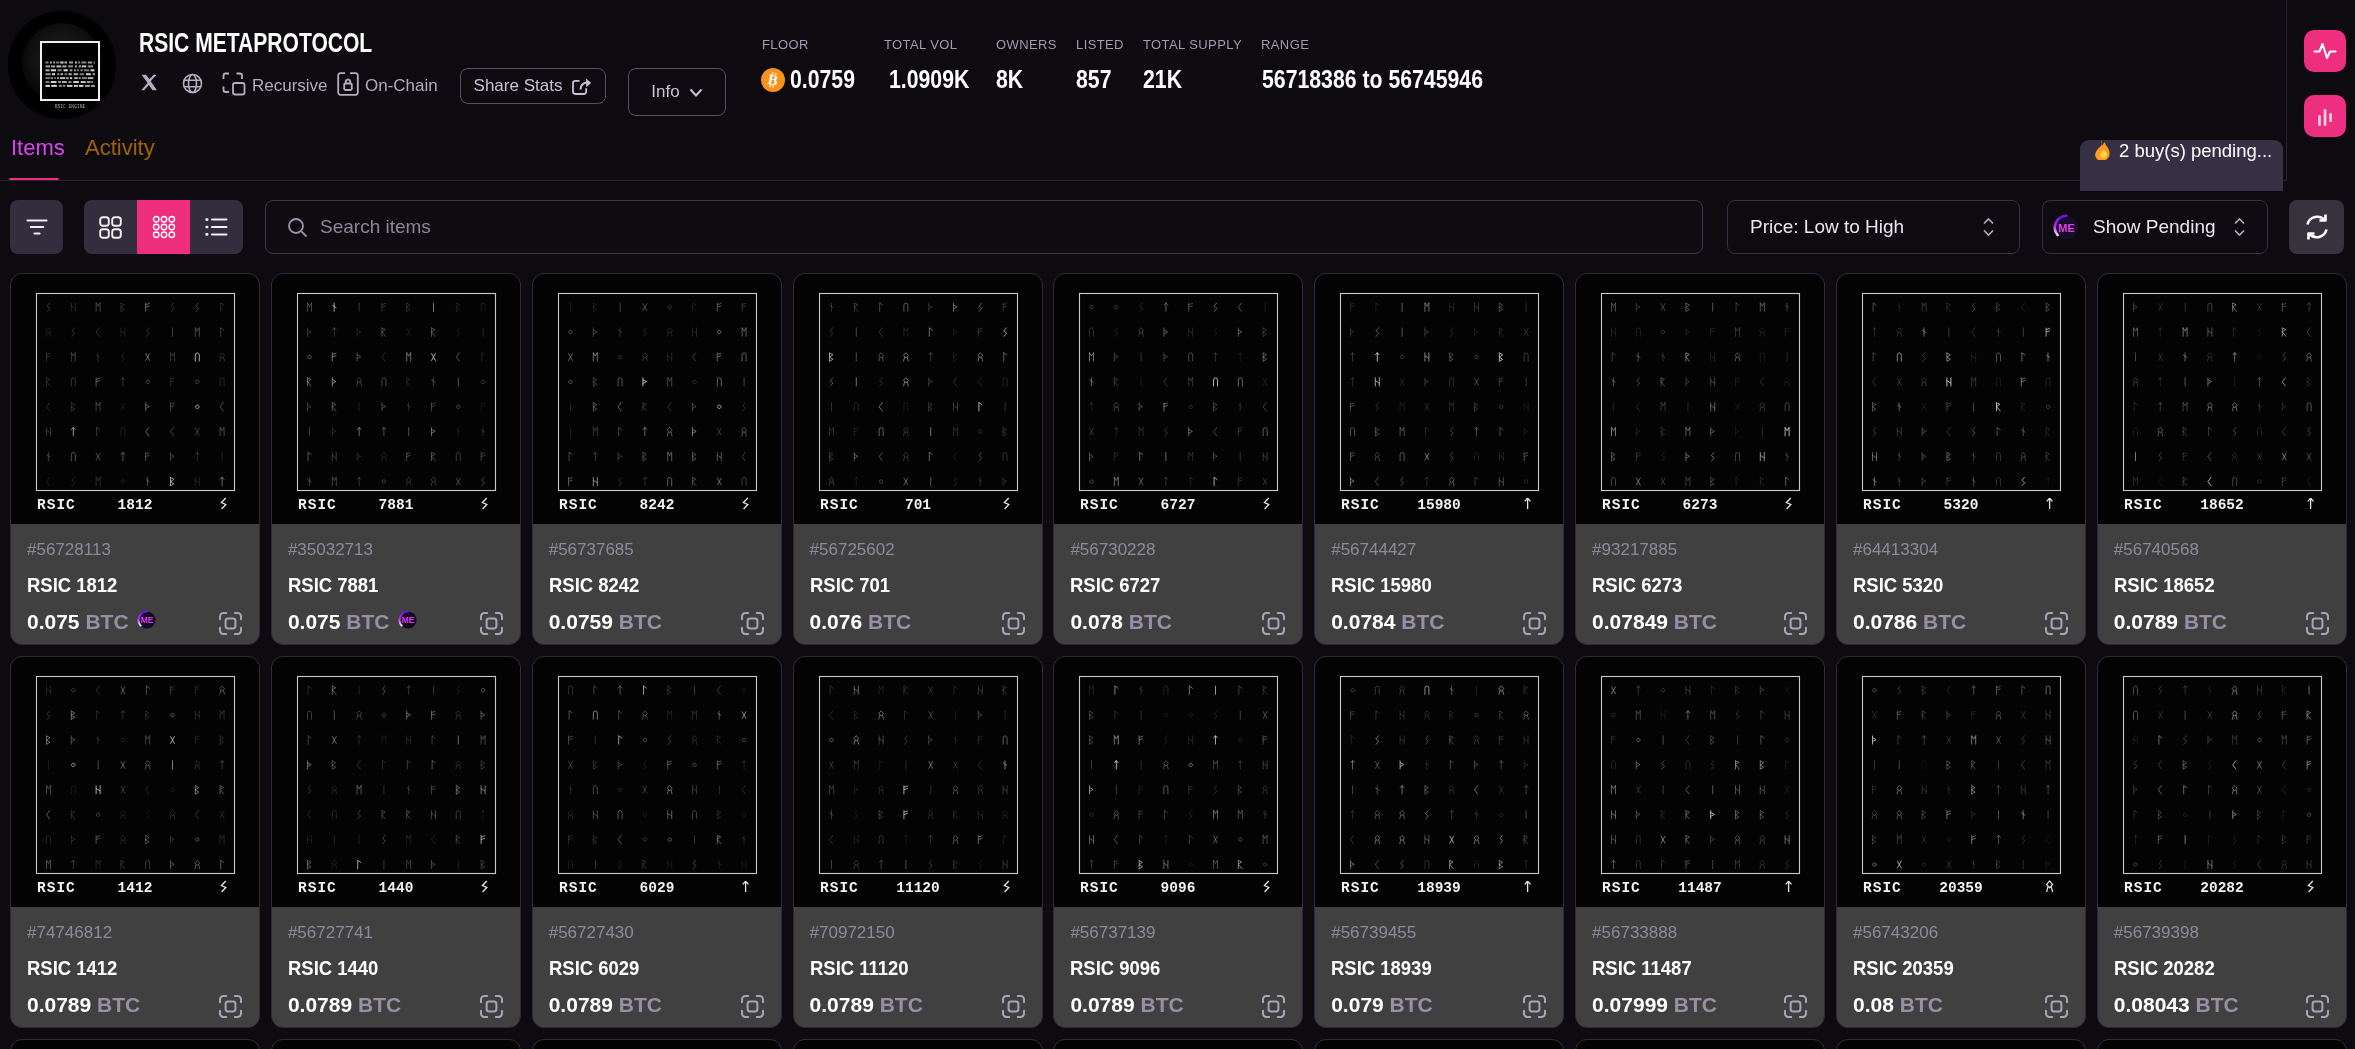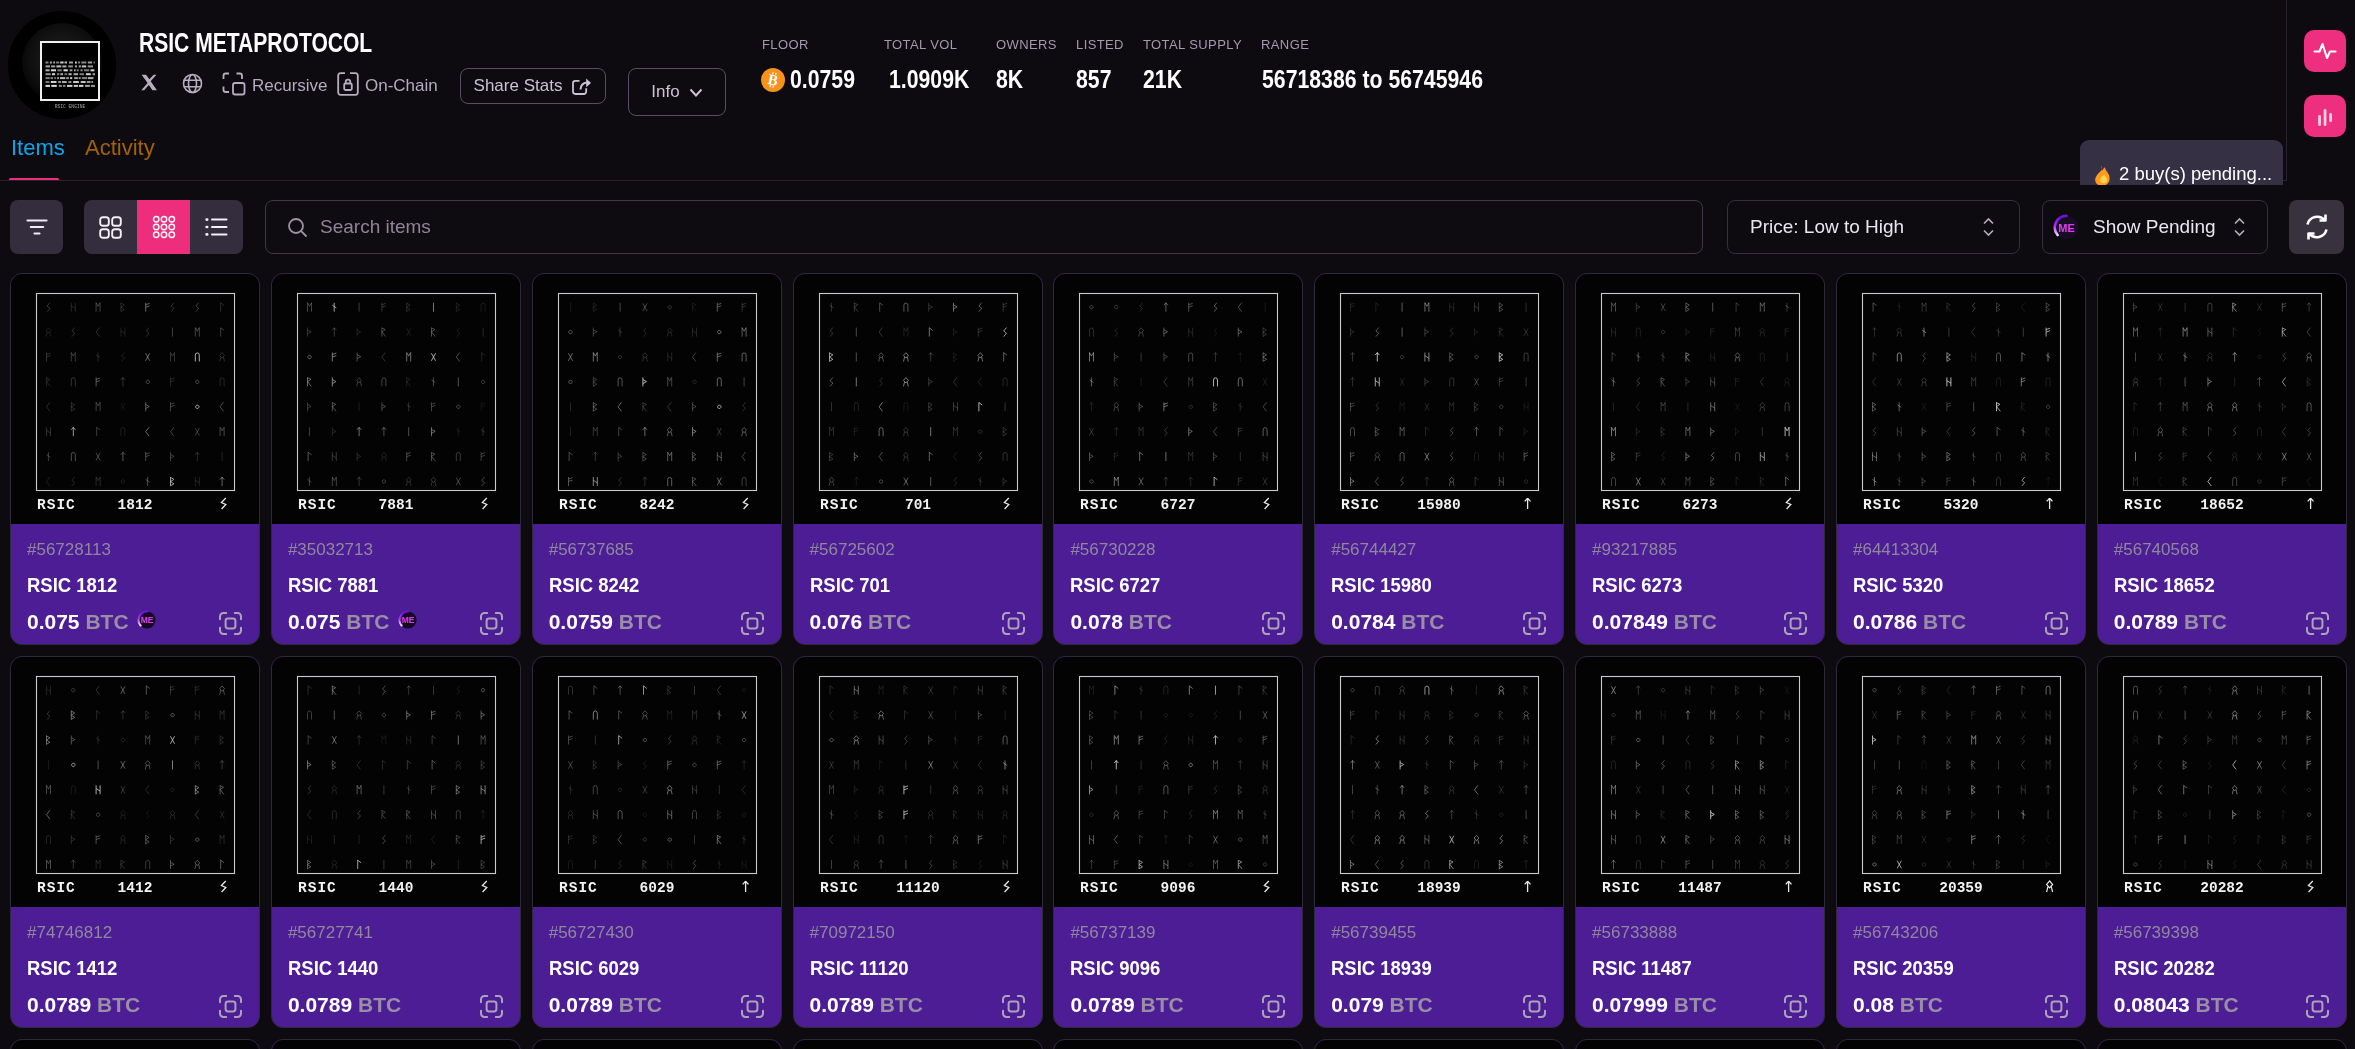--- a/index.html
+++ b/index.html
@@ -10,34 +10,34 @@
 #avatar{left:8px;top:11px;width:108px;height:108px;border-radius:50%;background:#000;overflow:hidden}
 #title{left:139px;top:28px;font-size:27px;font-weight:bold;color:#fff;transform:scaleX(.78);transform-origin:0 0;white-space:nowrap}
 #hdricons{left:141px;top:73px;height:24px}
 #hdricons .it{position:absolute;top:0}
 .hlabel{position:absolute;top:3px;font-size:17px;color:#b3abbf;white-space:nowrap}
 .btn{position:absolute;border:1px solid #564e63;border-radius:8px;color:#cac2d6;font-size:17px;display:flex;align-items:center;justify-content:center;gap:9px}
 
 .slabel{position:absolute;top:37px;font-size:13px;color:#a29aaf;letter-spacing:.4px;white-space:nowrap}
 .sval{position:absolute;top:65px;font-size:25px;font-weight:bold;color:#fff;white-space:nowrap;transform:scaleX(.85);transform-origin:0 0}
 
-#tab-items{left:11px;top:135px;font-size:22px;color:#0ea5e9}
+#tab-items{left:11px;top:135px;font-size:22px;color:#d946ef}
 #tab-activity{left:85px;top:135px;font-size:22px;color:#a16207}
 #tabline{left:0;top:180px;width:2286px;height:1px;background:#28222f}
 #tabul{left:9px;top:177.5px;width:50px;height:3.5px;background:#ee2d7c;border-radius:2px}
 #raildiv{left:2286px;top:0;width:1px;height:181px;background:#28222f}
 .pinkbtn{position:absolute;left:2304px;width:42px;height:42px;background:#ee2e7e;border-radius:10px;display:flex;align-items:center;justify-content:center}
-#pending{left:2080px;top:140px;width:203px;height:45px;background:#363044;border-radius:9px 9px 0 0;display:flex;align-items:flex-end;padding-left:13px;gap:9px;color:#fff;font-size:18.5px}
+#pending{left:2080px;top:140px;width:203px;height:51px;background:#363044;border-radius:9px 9px 0 0;display:flex;align-items:flex-start;padding-left:13px;gap:9px;color:#fff;font-size:18.5px}
 
 .tbtn{position:absolute;top:200px;height:54px;background:#332d3d;border-radius:8px;display:flex;align-items:center;justify-content:center}
 #search{left:265px;top:200px;width:1438px;height:54px;border:1px solid #3e3847;border-radius:8px;background:#0e0c11;display:flex;align-items:center;padding-left:21px;gap:12px}
 #search .ph{color:#8d8598;font-size:19px}
 .sel{position:absolute;top:200px;height:54px;border:1px solid #352f40;border-radius:8px;background:#0d0b10;display:flex;align-items:center;color:#eae6f0;font-size:19px}
 
-.card{position:absolute;width:250px;height:372px;background:#4c1d95;border:1px solid #2e2938;border-radius:12px;overflow:hidden}
+.card{position:absolute;width:250px;height:372px;background:#404040;border:1px solid #2e2938;border-radius:12px;overflow:hidden}
 .cimg{position:absolute;left:0;top:0;width:250px;height:250px;background:#030304}
 .cid{position:absolute;left:16px;top:266px;font-size:17px;color:#8f889c;color:#8f889c}
 .cname{position:absolute;left:16px;top:299px;font-size:21px;font-weight:bold;color:#fff;white-space:nowrap}
 .cprice{position:absolute;left:16px;top:336px;font-size:21px;font-weight:bold;color:#fff;white-space:nowrap}
 .cprice .btc{color:#988fa5}
 .melogo{position:absolute;left:110px;top:0px}
 .scan{position:absolute;left:207px;top:337px}
 </style></head><body>
 <svg width="0" height="0" style="position:absolute">
     <defs>

